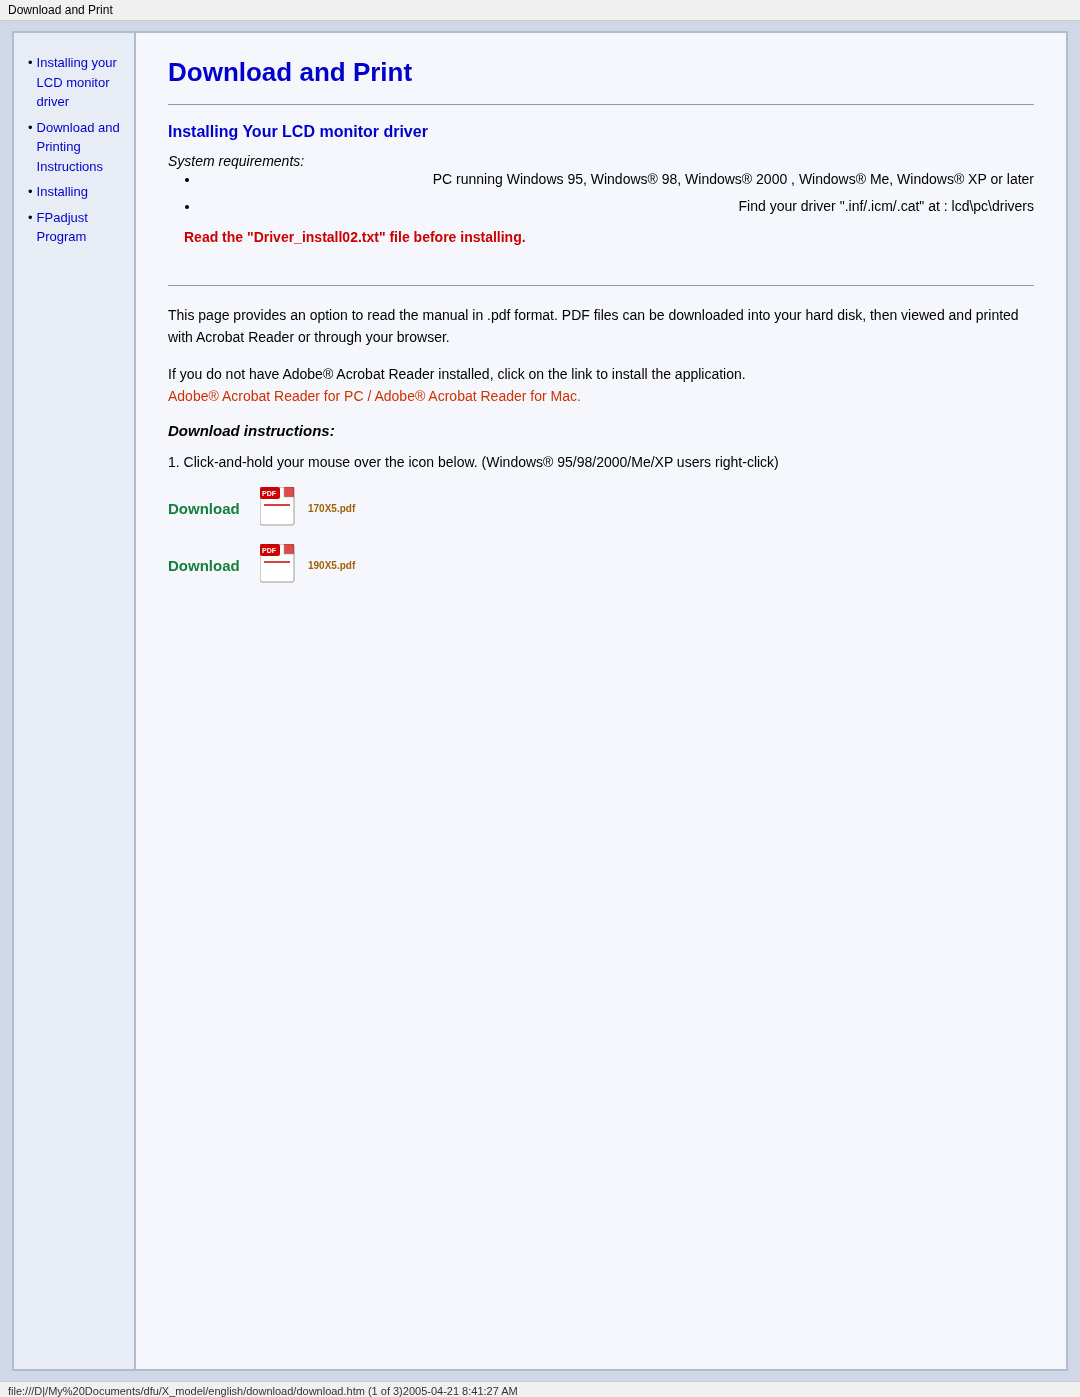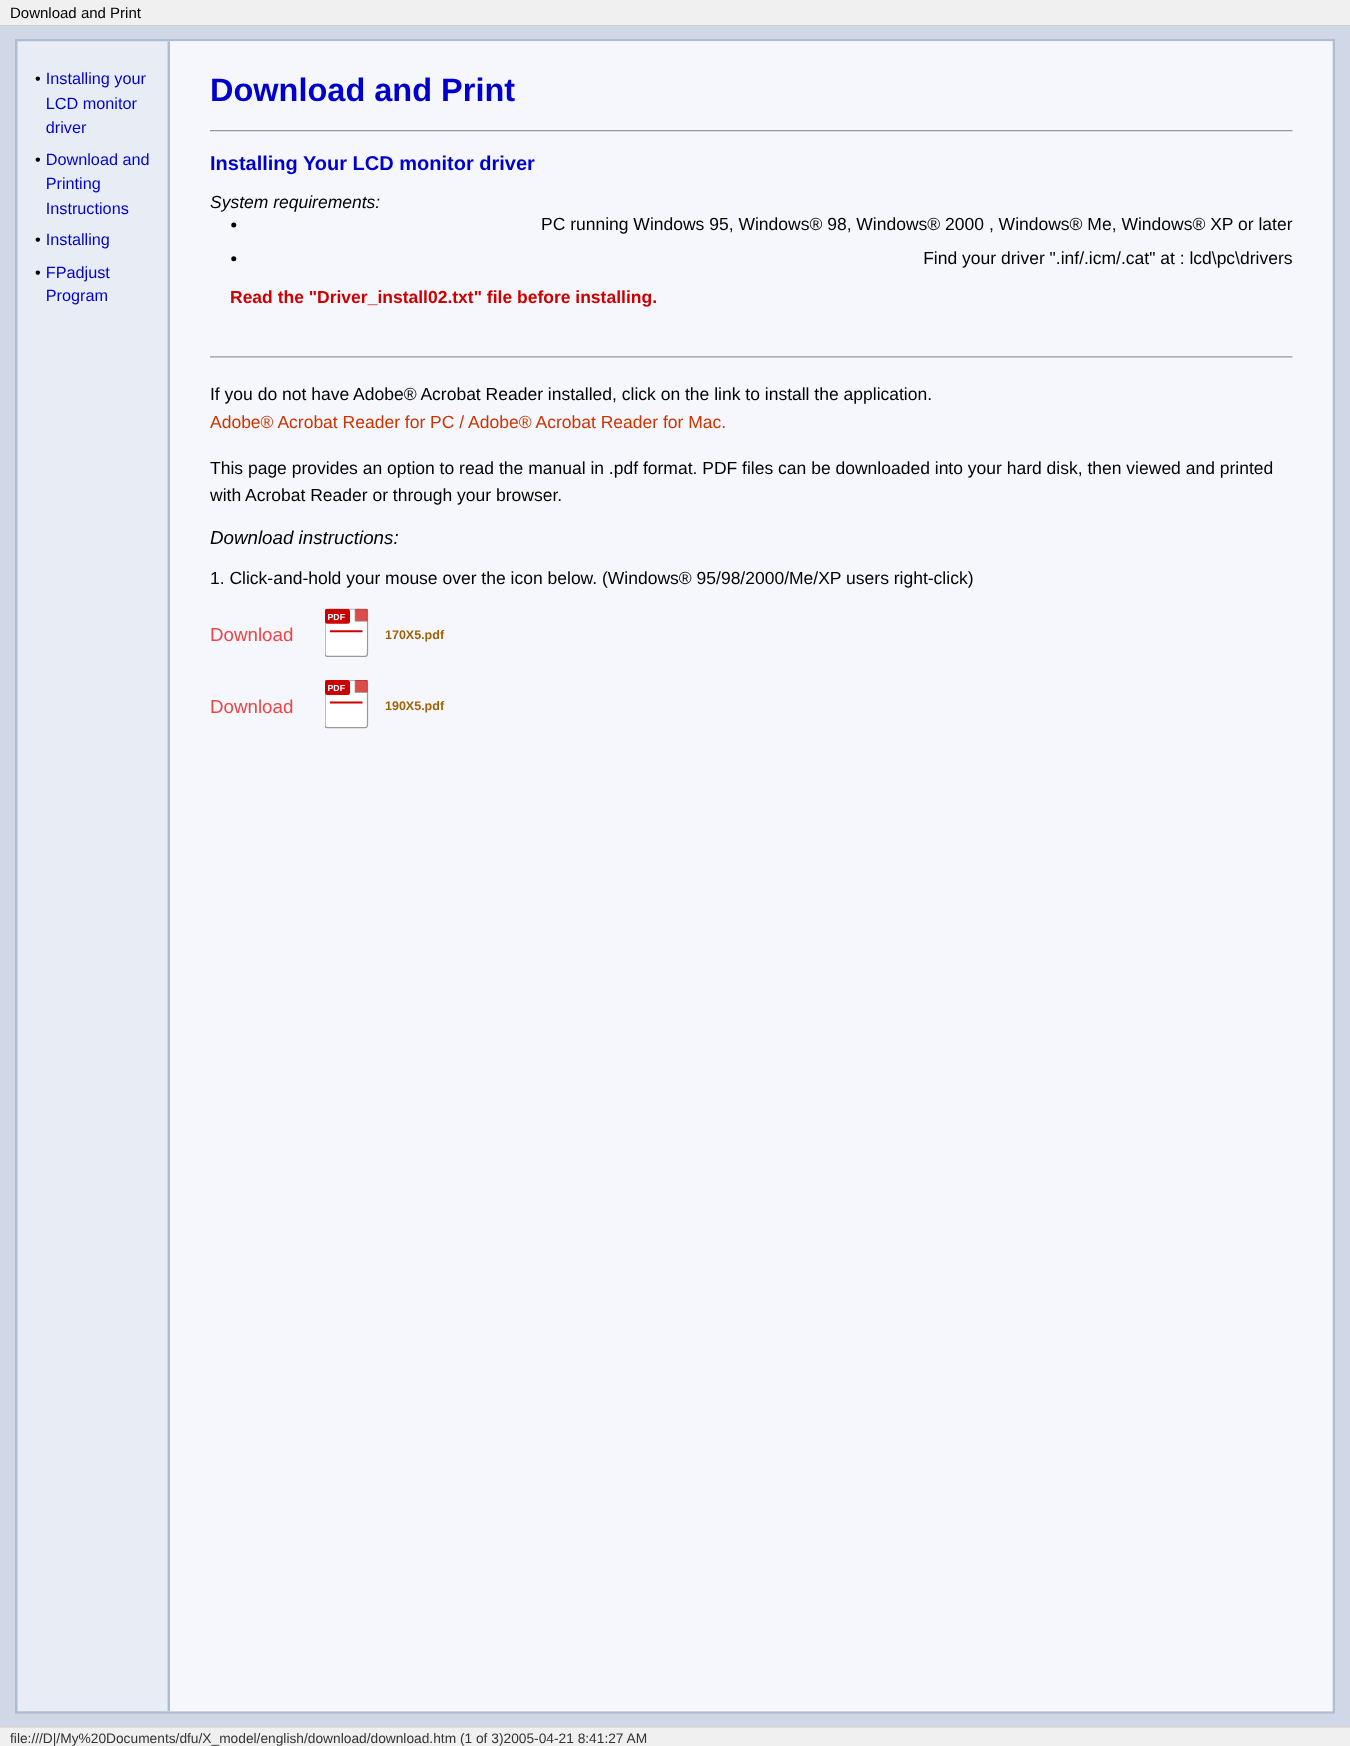--- a/index.html
+++ b/index.html
@@ -98,36 +98,36 @@
       line-height: 1.6;
     }
     .acrobat-links {
       color: #cc3300;
     }
     .acrobat-links a {
       color: #cc3300;
       text-decoration: none;
     }
     .download-instructions-title {
-      font-weight: normal;
+      font-weight: bold;
       font-style: italic;
       font-size: 15px;
       margin-bottom: 12px;
     }
     .download-row {
       display: flex;
       align-items: center;
       margin-bottom: 14px;
       gap: 12px;
     }
     .download-link {
-      color: #ef4444;
+      color: #15803d;
       font-size: 15px;
       text-decoration: none;
-      font-weight: normal;
+      font-weight: bold;
       min-width: 80px;
     }
     .pdf-file-link {
       color: #a16207;
       text-decoration: none;
       font-size: 10px;
       font-weight: bold;
     }
     #status-bar {
       background: #f0f0f0;
@@ -182,30 +182,30 @@
       <p class="system-req-label">System requirements:</p>
 
       <ul class="bullet-list">
         <li>PC running Windows 95, Windows® 98, Windows® 2000 , Windows® Me, Windows® XP or later</li>
         <li>Find your driver ".inf/.icm/.cat" at : lcd\pc\drivers</li>
       </ul>
 
       <p class="warning-text">Read the "Driver_install02.txt" file before installing.</p>
 
       <hr class="divider" style="margin-top: 40px;">
+
+      <p class="body-text">This page provides an option to read the manual in .pdf format. PDF files can be downloaded into your hard disk, then viewed and printed with Acrobat Reader or through your browser.</p>
 
       <p class="body-text">
         <span>If you do not have Adobe® Acrobat Reader installed, click on the link to install the application.</span>
         <br>
         <span class="acrobat-links">
           <a href="#">Adobe® Acrobat Reader for PC</a><span> / </span><a href="#">Adobe® Acrobat Reader for Mac</a>.
         </span>
       </p>
-
-      <p class="body-text">This page provides an option to read the manual in .pdf format. PDF files can be downloaded into your hard disk, then viewed and printed with Acrobat Reader or through your browser.</p>
 
       <p class="download-instructions-title">Download instructions:</p>
 
 
       <p class="body-text">1. Click-and-hold your mouse over the icon below. (Windows® 95/98/2000/Me/XP users right-click)</p>
 
       <div class="download-row">
         <a href="#" class="download-link">Download</a>
         <span>
           <svg class="pdf-svg" viewBox="0 0 36 40" xmlns="http://www.w3.org/2000/svg">

